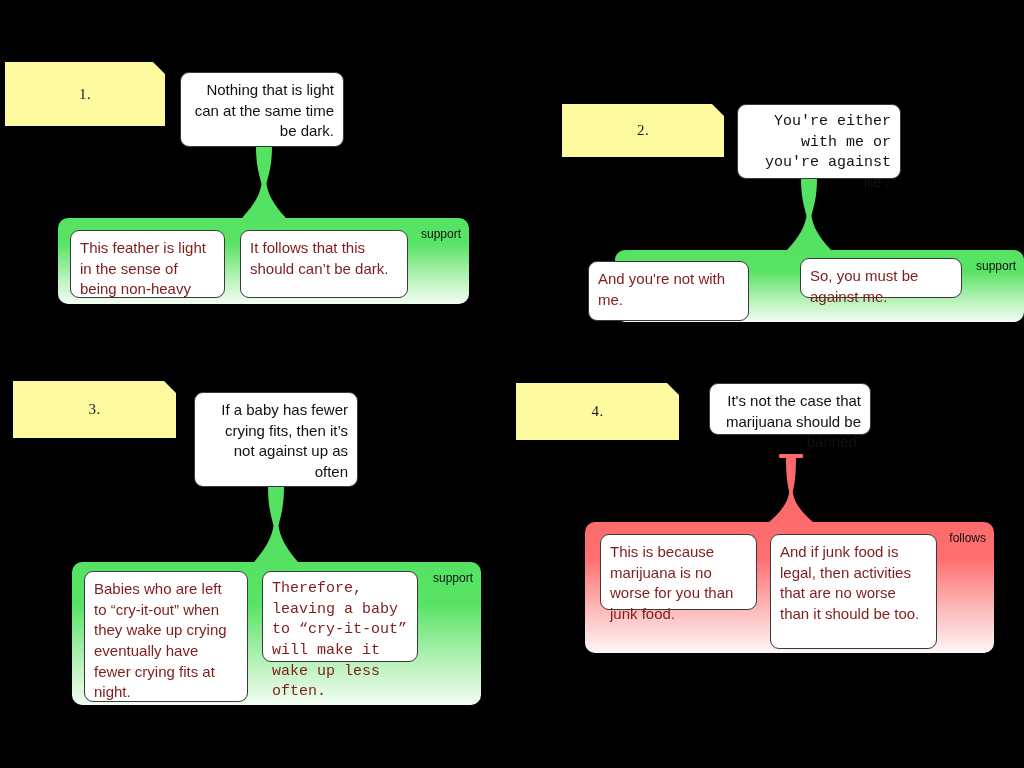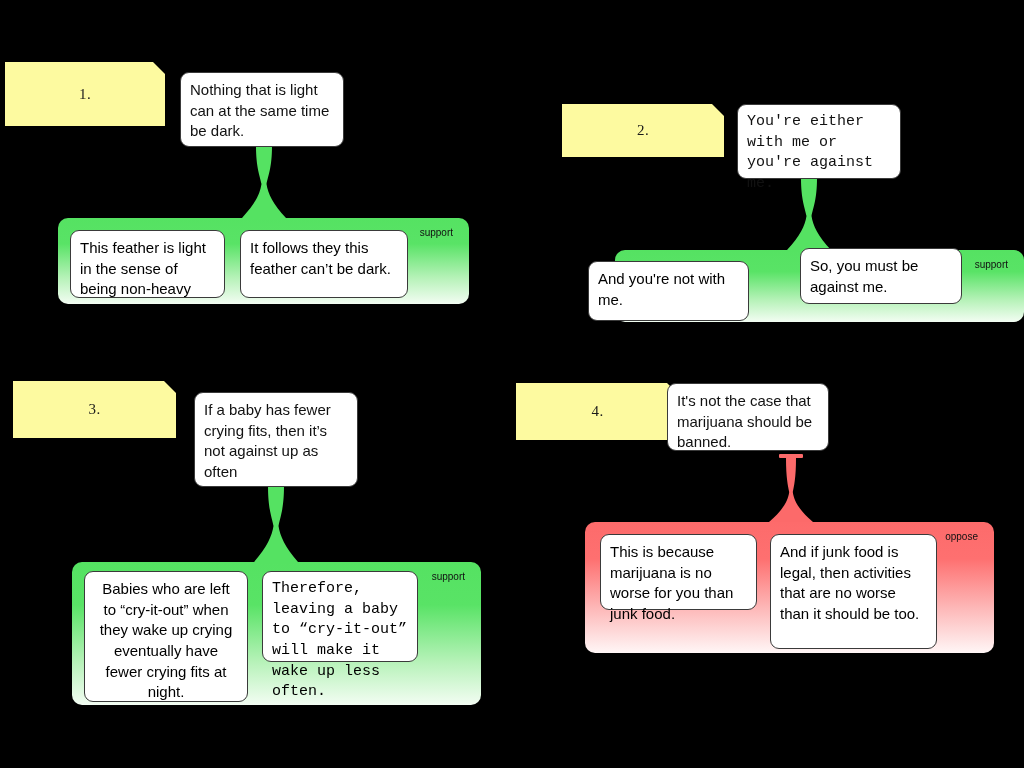--- a/index.html
+++ b/index.html
@@ -67,55 +67,56 @@
     position: absolute;
     background: #ffffff;
     border: 1.4px solid #3a3a3a;
     border-radius: 9px;
     box-sizing: border-box;
     padding: 7px 9px 2px 9px;
     font-size: 15px;
     line-height: 1.38;
     color: #111111;
     z-index: 6;
+    text-align: right;
   }
 
   
   .group {
     position: absolute;
     border-radius: 10px;
     box-sizing: border-box;
     z-index: 3;
   }
   .group.support {
     background: linear-gradient(to bottom, #55e262 0%, #59e366 30%, #b7f2b9 70%, #f3fdf3 100%);
   }
   .group.oppose {
     background: linear-gradient(to bottom, #fd6b6b 0%, #fe7070 28%, #fdbcbc 68%, #fff6f6 100%);
   }
   .group-label {
     position: absolute;
-    font-size: 10px;
+    font-size: 12px;
     color: #111111;
     top: 9px;
-    right: 16px;
+    right: 8px;
     white-space: nowrap;
   }
 
   
   .reason {
     position: absolute;
     background: #ffffff;
     border: 1.4px solid #3a3a3a;
     border-radius: 9px;
     box-sizing: border-box;
     padding: 7px 9px 6px 9px;
     font-size: 15px;
     line-height: 1.38;
-    color: #000000;
+    color: #7f1d1d;
     z-index: 4;
   }
 
   
   .stalk {
     position: absolute;
     z-index: 2;
   }
   .stalk svg { display: block; }
 
@@ -144,77 +145,77 @@
   <div class="stalk" style="left:242px; top:146px; width:44px; height:76px;">
     <svg width="44" height="76" viewBox="0 0 44 76" xmlns="http://www.w3.org/2000/svg">
       <path d="M14,0 L30,0 C30,22 26,30 24.5,38 C26,48 31,58 44,72 L44,76 L0,76 L0,72 C13,58 18,48 19.5,38 C18,30 14,22 14,0 Z" fill="#55e262"></path>
     </svg>
   </div>
 
   <div class="group support" style="left:58px; top:218px; width:411px; height:86px;">
     <div class="group-label">support</div>
   </div>
   <div class="reason" style="left:70px; top:230px; width:155px; height:68px;">This feather is light in the sense of being non-heavy</div>
-  <div class="reason" style="left:240px; top:230px; width:168px; height:68px;">It follows they this feather can’t be dark.</div>
+  <div class="reason" style="left:240px; top:230px; width:168px; height:68px;">It follows that this should can’t be dark.</div>
 
   <div class="sticky" style="left:562px; top:104px; width:162px; height:53px;">
     <div class="sticky-body"></div>
     <div class="fold"></div>
     <div class="sticky-label">2.</div>
   </div>
 
   <div class="claim" style="left:737px; top:104px; width:164px; height:75px;font-family:Liberation Mono, monospace;">You're either with me or you're against me.</div>
 
   <div class="stalk" style="left:787px; top:178px; width:44px; height:76px;">
     <svg width="44" height="76" viewBox="0 0 44 76" xmlns="http://www.w3.org/2000/svg">
       <path d="M14,0 L30,0 C30,22 26,30 24.5,38 C26,48 31,58 44,72 L44,76 L0,76 L0,72 C13,58 18,48 19.5,38 C18,30 14,22 14,0 Z" fill="#55e262"></path>
     </svg>
   </div>
 
   <div class="group support" style="left:615px; top:250px; width:409px; height:72px;">
     <div class="group-label">support</div>
   </div>
   <div class="reason" style="left:588px; top:261px; width:161px; height:60px;">And you're not with me.</div>
-  <div class="reason" style="left:800px; top:248px; width:162px; height:56px;">So, you must be against me.</div>
+  <div class="reason" style="left:800px; top:258px; width:162px; height:40px;">So, you must be against me.</div>
 
   <div class="sticky" style="left:13px; top:381px; width:163px; height:57px;">
     <div class="sticky-body"></div>
     <div class="fold"></div>
     <div class="sticky-label">3.</div>
   </div>
 
   <div class="claim" style="left:194px; top:392px; width:164px; height:95px;">If a baby has fewer crying fits, then it’s not against up as often</div>
 
   <div class="stalk" style="left:254px; top:486px; width:44px; height:80px;">
     <svg width="44" height="80" viewBox="0 0 44 80" xmlns="http://www.w3.org/2000/svg">
       <path d="M14,0 L30,0 C30,23 26,32 24.5,40 C26,50 31,61 44,76 L44,80 L0,80 L0,76 C13,61 18,50 19.5,40 C18,32 14,23 14,0 Z" fill="#55e262"></path>
     </svg>
   </div>
 
   <div class="group support" style="left:72px; top:562px; width:409px; height:143px;">
     <div class="group-label">support</div>
   </div>
-  <div class="reason" style="left:84px; top:571px; width:164px; height:131px;text-align:center;">Babies who are left to “cry-it-out” when they wake up crying eventually have fewer crying fits at night.</div>
+  <div class="reason" style="left:84px; top:571px; width:164px; height:131px;">Babies who are left to “cry-it-out” when they wake up crying eventually have fewer crying fits at night.</div>
   <div class="reason" style="left:262px; top:571px; width:156px; height:91px;font-family:Liberation Mono, monospace;">Therefore, leaving a baby to “cry-it-out” will make it wake up less often.</div>
 
   <div class="sticky" style="left:516px; top:383px; width:163px; height:57px;">
     <div class="sticky-body"></div>
     <div class="fold"></div>
     <div class="sticky-label">4.</div>
   </div>
 
-  <div class="claim" style="left:667px; top:383px; width:162px; height:68px;">It's not the case that marijuana should be banned.</div>
+  <div class="claim" style="left:709px; top:383px; width:162px; height:52px;">It's not the case that marijuana should be banned.</div>
 
   <div class="oppose-bar" style="left:779px; top:454px; width:24px;"></div>
 
   <div class="stalk" style="left:769px; top:458px; width:44px; height:68px;">
     <svg width="44" height="68" viewBox="0 0 44 68" xmlns="http://www.w3.org/2000/svg">
       <path d="M17,0 L27,0 C27,20 25,28 23.8,34 C25,43 30,52 44,64 L44,68 L0,68 L0,64 C14,52 19,43 20.2,34 C19,28 17,20 17,0 Z" fill="#fc6a6a"></path>
     </svg>
   </div>
 
   <div class="group oppose" style="left:585px; top:522px; width:409px; height:131px;">
-    <div class="group-label">oppose</div>
+    <div class="group-label">follows</div>
   </div>
   <div class="reason" style="left:600px; top:534px; width:157px; height:76px;">This is because marijuana is no worse for you than junk food.</div>
   <div class="reason" style="left:770px; top:534px; width:167px; height:115px;">And if junk food is legal, then activities that are no worse than it should be too.</div>
 
 </div>
 
 </body></html>

